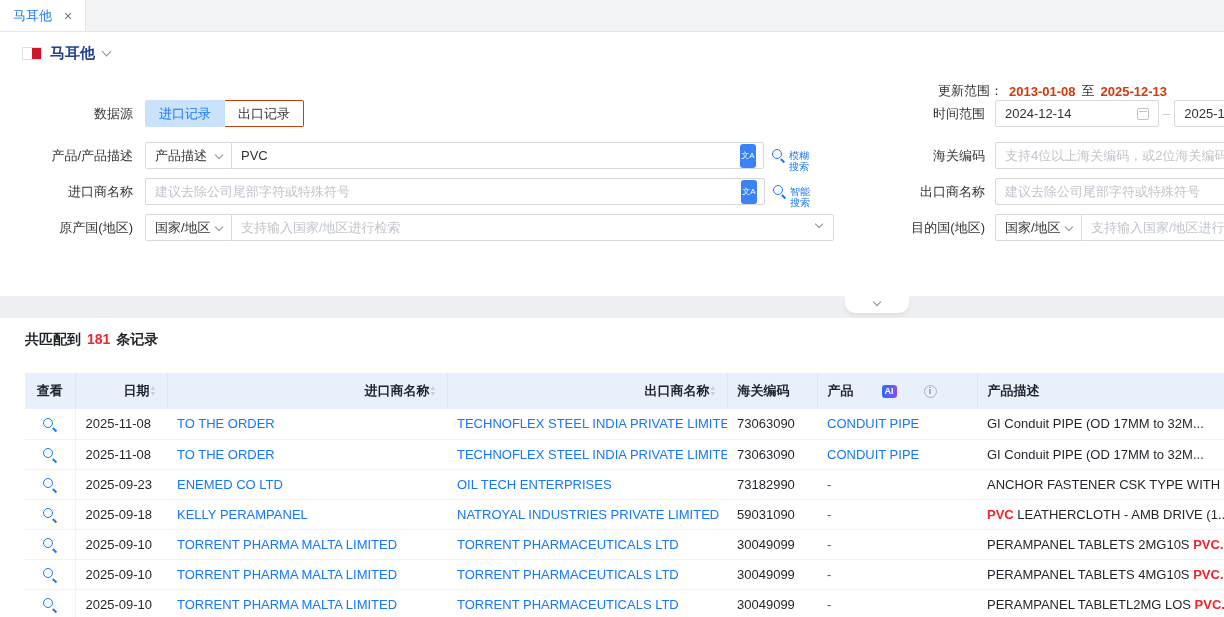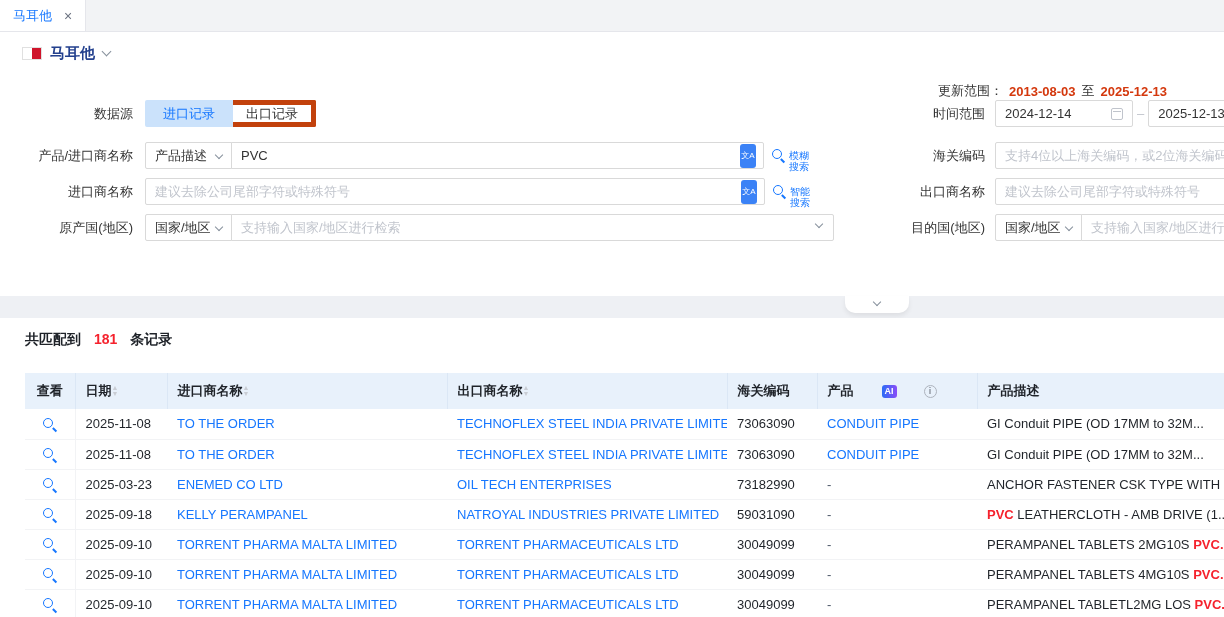--- a/index.html
+++ b/index.html
@@ -25,65 +25,65 @@
 
 .update-range{position:absolute;top:82px;right:57px;display:flex;gap:6px;align-items:center;}
 .ur-date{color:#d4380d;font-weight:bold;}
 
 .frow{position:absolute;left:0;display:flex;align-items:center;height:27px;}
 .flabel{width:133px;text-align:right;margin-right:12px;color:#333;flex:none;}
 .frow-r{position:absolute;left:880px;display:flex;align-items:center;height:27px;}
 .flabel-r{width:105px;text-align:right;margin-right:10px;color:#333;flex:none;}
 
 .seg{display:flex;}
-.seg-btn{height:27px;padding:0 13px;display:flex;align-items:center;background:#fff;border:5px solid #c2410c;color:#333;cursor:pointer;}
+.seg-btn{height:27px;padding:0 13px;display:flex;align-items:center;background:#fff;border:1px solid #c2410c;color:#333;cursor:pointer;}
 .seg-btn.first{border-radius:2px 0 0 2px;}
 .seg-btn.last{border-radius:0 2px 2px 0;border-left:none;}
 .seg-btn.active{background:#cbe2fb;border-color:#cbe2fb;color:#1677ff;}
 
 .select{height:27px;border:1px solid #d9d9d9;border-radius:2px 0 0 2px;background:#fff;display:flex;align-items:center;justify-content:space-between;padding:0 9px;color:#333;flex:none;cursor:pointer;}
 .select .chev{width:6px;height:6px;margin-top:-2px;}
 
 .input-wrap{position:relative;flex:none;margin-left:-1px;}
 .inp{width:100%;height:27px;border:1px solid #d9d9d9;border-radius:0 2px 2px 0;padding:0 30px 0 9px;font-size:13px;color:#333;outline:none;font-family:inherit;background:#fff;}
 .inp::placeholder{color:#c0c4cc;}
 .inp.standalone{border-radius:2px;}
 .translate-icon{position:absolute;right:8px;top:50%;transform:translateY(-50%);width:16px;height:24px;background:#3b82f6;border-radius:3px;color:#fff;font-size:8px;display:flex;align-items:center;justify-content:center;line-height:1;cursor:pointer;}
 .inner-chev{position:absolute;right:12px;top:11px;width:6px;height:6px;}
 
 .search-tool{display:flex;align-items:center;margin-left:8px;gap:4px;cursor:pointer;}
 .tool-text{width:24px;font-size:10px;line-height:11px;color:#1677ff;margin-top:10px;}
 .mag{position:relative;width:13px;height:13px;flex:none;}
 .mag::before{content:"";position:absolute;left:0;top:0;width:8px;height:8px;border:1.5px solid #1677ff;border-radius:50%;}
 .mag::after{content:"";position:absolute;left:9px;top:9px;width:4.5px;height:1.5px;background:#1677ff;transform:rotate(45deg);transform-origin:left center;}
 
-.date-input{width:138px;height:27px;border:1px solid #d9d9d9;border-radius:2px;background:#fff;display:flex;align-items:center;justify-content:space-between;padding:0 9px;flex:none;cursor:pointer;}
+.date-input{width:164px;height:27px;border:1px solid #d9d9d9;border-radius:2px;background:#fff;display:flex;align-items:center;justify-content:space-between;padding:0 9px;flex:none;cursor:pointer;}
 .cal{position:relative;width:12px;height:12px;border:1.3px solid #c0c4cc;border-radius:2px;flex:none;}
 .cal::before{content:"";position:absolute;left:1px;right:1px;top:2px;height:1.3px;background:#c0c4cc;}
 .range-dash{color:#c0c4cc;margin:0 4px;}
 
 .cb-row{position:absolute;top:263px;left:22px;display:flex;align-items:center;gap:26px;}
 .cb-item{display:flex;align-items:center;gap:7px;cursor:pointer;}
 .cb{width:14px;height:14px;border-radius:2px;flex:none;position:relative;}
 .cb.checked{background:#1677ff;}
 .cb.checked::after{content:"";position:absolute;left:4.5px;top:1.5px;width:4px;height:8px;border-right:1.8px solid #fff;border-bottom:1.8px solid #fff;transform:rotate(45deg);}
 .cb.unchecked{background:#fff;border:1px solid #d9d9d9;}
 
 .collapse-tab{position:absolute;top:296px;left:845px;width:64px;height:17px;background:#fff;border-radius:0 0 10px 10px;box-shadow:0 3px 5px rgba(0,0,0,0.07);display:flex;justify-content:center;cursor:pointer;}
 .collapse-tab .chev{margin-top:3px;width:6px;height:6px;}
 
 
 .results{position:absolute;top:318px;left:0;width:100%;height:299px;background:#fff;}
-.summary{position:absolute;top:13px;left:25px;font-size:14px;font-weight:bold;color:#1f2329;display:flex;gap:13px;}
+.summary{position:absolute;top:13px;left:25px;font-size:14px;font-weight:bold;color:#1f2329;display:flex;gap:6px;}
 .summary .count{color:#f5222d;}
 .table-wrap{position:absolute;top:55px;left:25px;width:1252px;}
 table{border-collapse:collapse;table-layout:fixed;width:1252px;font-size:13px;}
 thead th{background:#e8f1fb;height:36px;font-weight:bold;color:#1f2329;text-align:left;padding:0 10px;border-right:1px solid #dbe7f5;}
 thead th.c-view{text-align:center;}
-.th-flex{display:flex;align-items:center;justify-content:flex-start;}
+.th-flex{display:flex;align-items:center;justify-content:flex-end;}
 .th-left{display:flex;align-items:center;gap:23px;}
 .sorter{display:inline-flex;flex-direction:column;color:#c9cdd4;font-size:7px;line-height:6px;cursor:pointer;}
 .ai-badge{background:linear-gradient(90deg,#2b6df6,#8a4df7);color:#fff;font-size:9px;font-weight:bold;border-radius:3px;padding:2px 3px;margin-left:5px;line-height:1;}
 .info-icon{width:13px;height:13px;border:1px solid #adb3bd;border-radius:50%;color:#868c96;font-size:9px;display:inline-flex;align-items:center;justify-content:center;margin-left:4px;}
 tbody td{height:30px;border-bottom:1px solid #f2f3f5;padding:0 10px;white-space:nowrap;overflow:hidden;color:#1f2329;}
 tbody td.c-view{text-align:center;border-right:1px solid #f2f3f5;}
 .link{color:#1677ff;cursor:pointer;}
 .dash{color:#4e5969;}
 .hl{color:#f5222d;font-weight:bold;}
 .row-mag{position:relative;display:inline-block;width:15px;height:15px;cursor:pointer;vertical-align:middle;}
@@ -108,21 +108,21 @@
     <span class="flag">
         <span class="flag-white"></span>
         <span class="flag-red"></span>
       </span>
     <span class="country-name">马耳他</span>
     <span class="chev"></span>
   </div>
 
   <div class="update-range">
     <span>更新范围：</span>
-    <span class="ur-date">2013-08-03</span>
+    <span class="ur-date">2013-01-08</span>
     <span>至</span>
     <span class="ur-date">2025-12-13</span>
   </div>
 
   <div class="frow" style="top:100px;">
     <div class="flabel">数据源</div>
     <div class="seg">
       <div class="seg-btn first active">进口记录</div>
       <div class="seg-btn last">出口记录</div>
     </div>
@@ -135,21 +135,21 @@
       <span class="cal"></span>
     </div>
     <span class="range-dash">–</span>
     <div class="date-input">
       <span>2025-12-13</span>
 
     </div>
   </div>
 
   <div class="frow" style="top:142px;">
-    <div class="flabel">产品/进口商名称</div>
+    <div class="flabel">产品/产品描述</div>
     <div class="select" style="width:87px;">
       <span>产品描述</span>
       <span class="chev"></span>
     </div>
     <div class="input-wrap" style="width:533px;">
       <input class="inp" value="PVC" style="">
       <span class="translate-icon">文A</span>
     </div>
     <div class="search-tool">
       <span class="mag"></span>
@@ -284,21 +284,21 @@
               <td class="c-view"><span class="row-mag"></span></td>
               <td class="c-date">2025-11-08</td>
               <td class="c-imp"><span class="link">TO THE ORDER</span></td>
               <td class="c-exp"><span class="link">TECHNOFLEX STEEL INDIA PRIVATE LIMITED</span></td>
               <td class="c-hs">73063090</td>
               <td class="c-prod"><span class="link">CONDUIT PIPE</span></td>
               <td class="c-desc"><span>GI Conduit PIPE (OD 17MM to 32M...</span></td>
             </tr>
             <tr>
               <td class="c-view"><span class="row-mag"></span></td>
-              <td class="c-date">2025-03-23</td>
+              <td class="c-date">2025-09-23</td>
               <td class="c-imp"><span class="link">ENEMED CO LTD</span></td>
               <td class="c-exp"><span class="link">OIL TECH ENTERPRISES</span></td>
               <td class="c-hs">73182990</td>
               <td class="c-prod"><span class="dash">-</span></td>
               <td class="c-desc"><span>ANCHOR FASTENER CSK TYPE WITH ...</span></td>
             </tr>
             <tr>
               <td class="c-view"><span class="row-mag"></span></td>
               <td class="c-date">2025-09-18</td>
               <td class="c-imp"><span class="link">KELLY PERAMPANEL</span></td>

